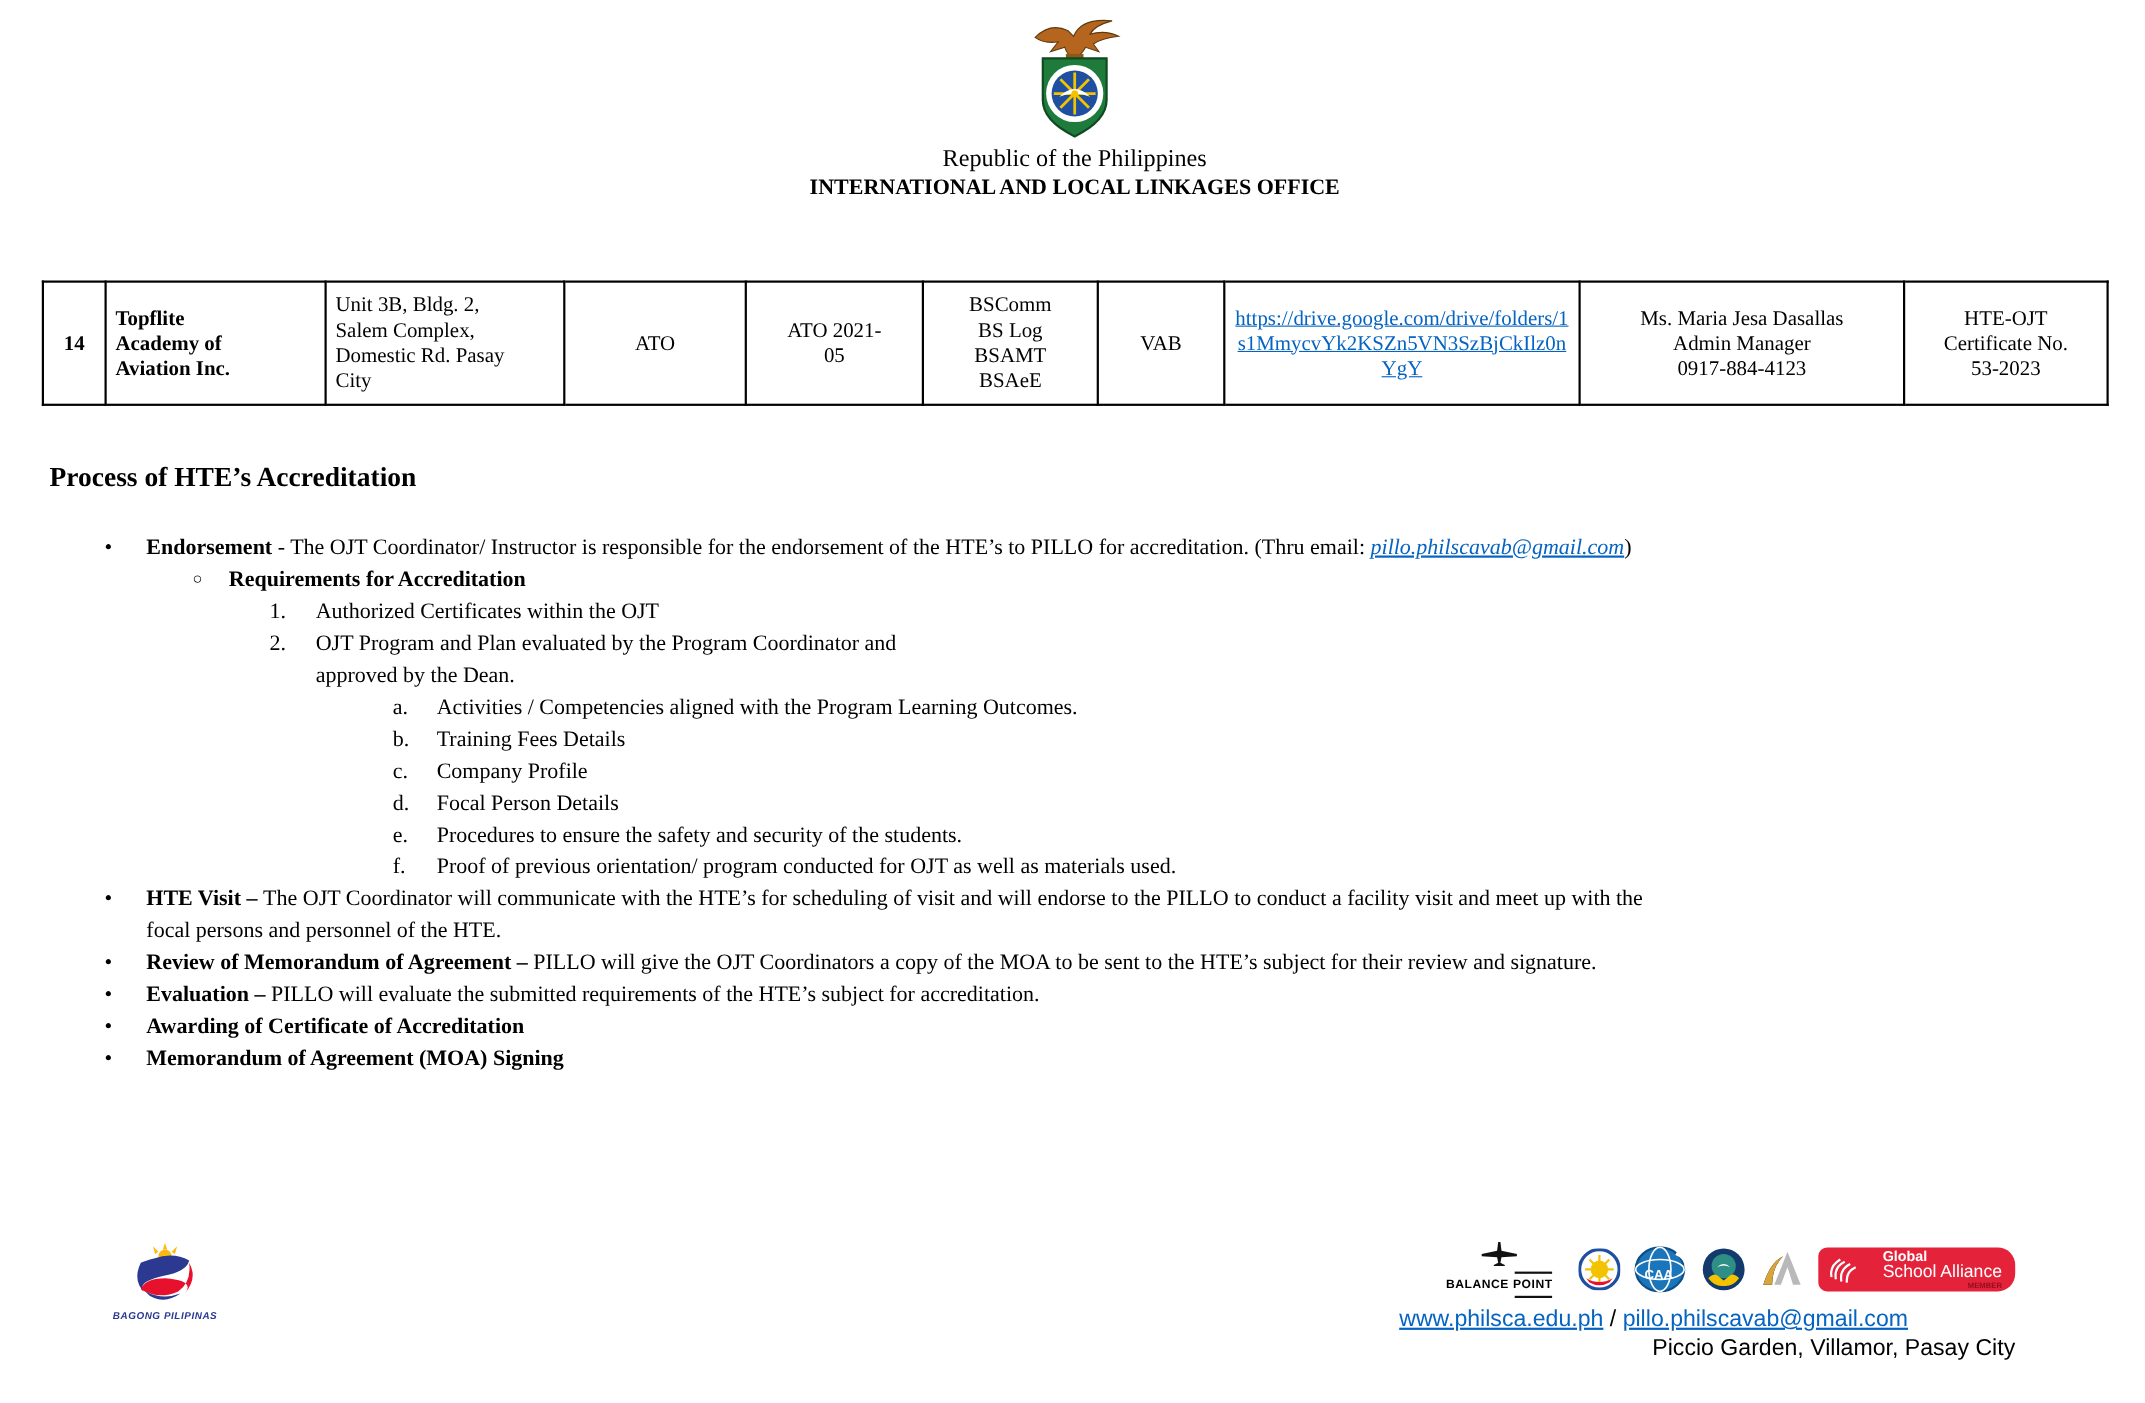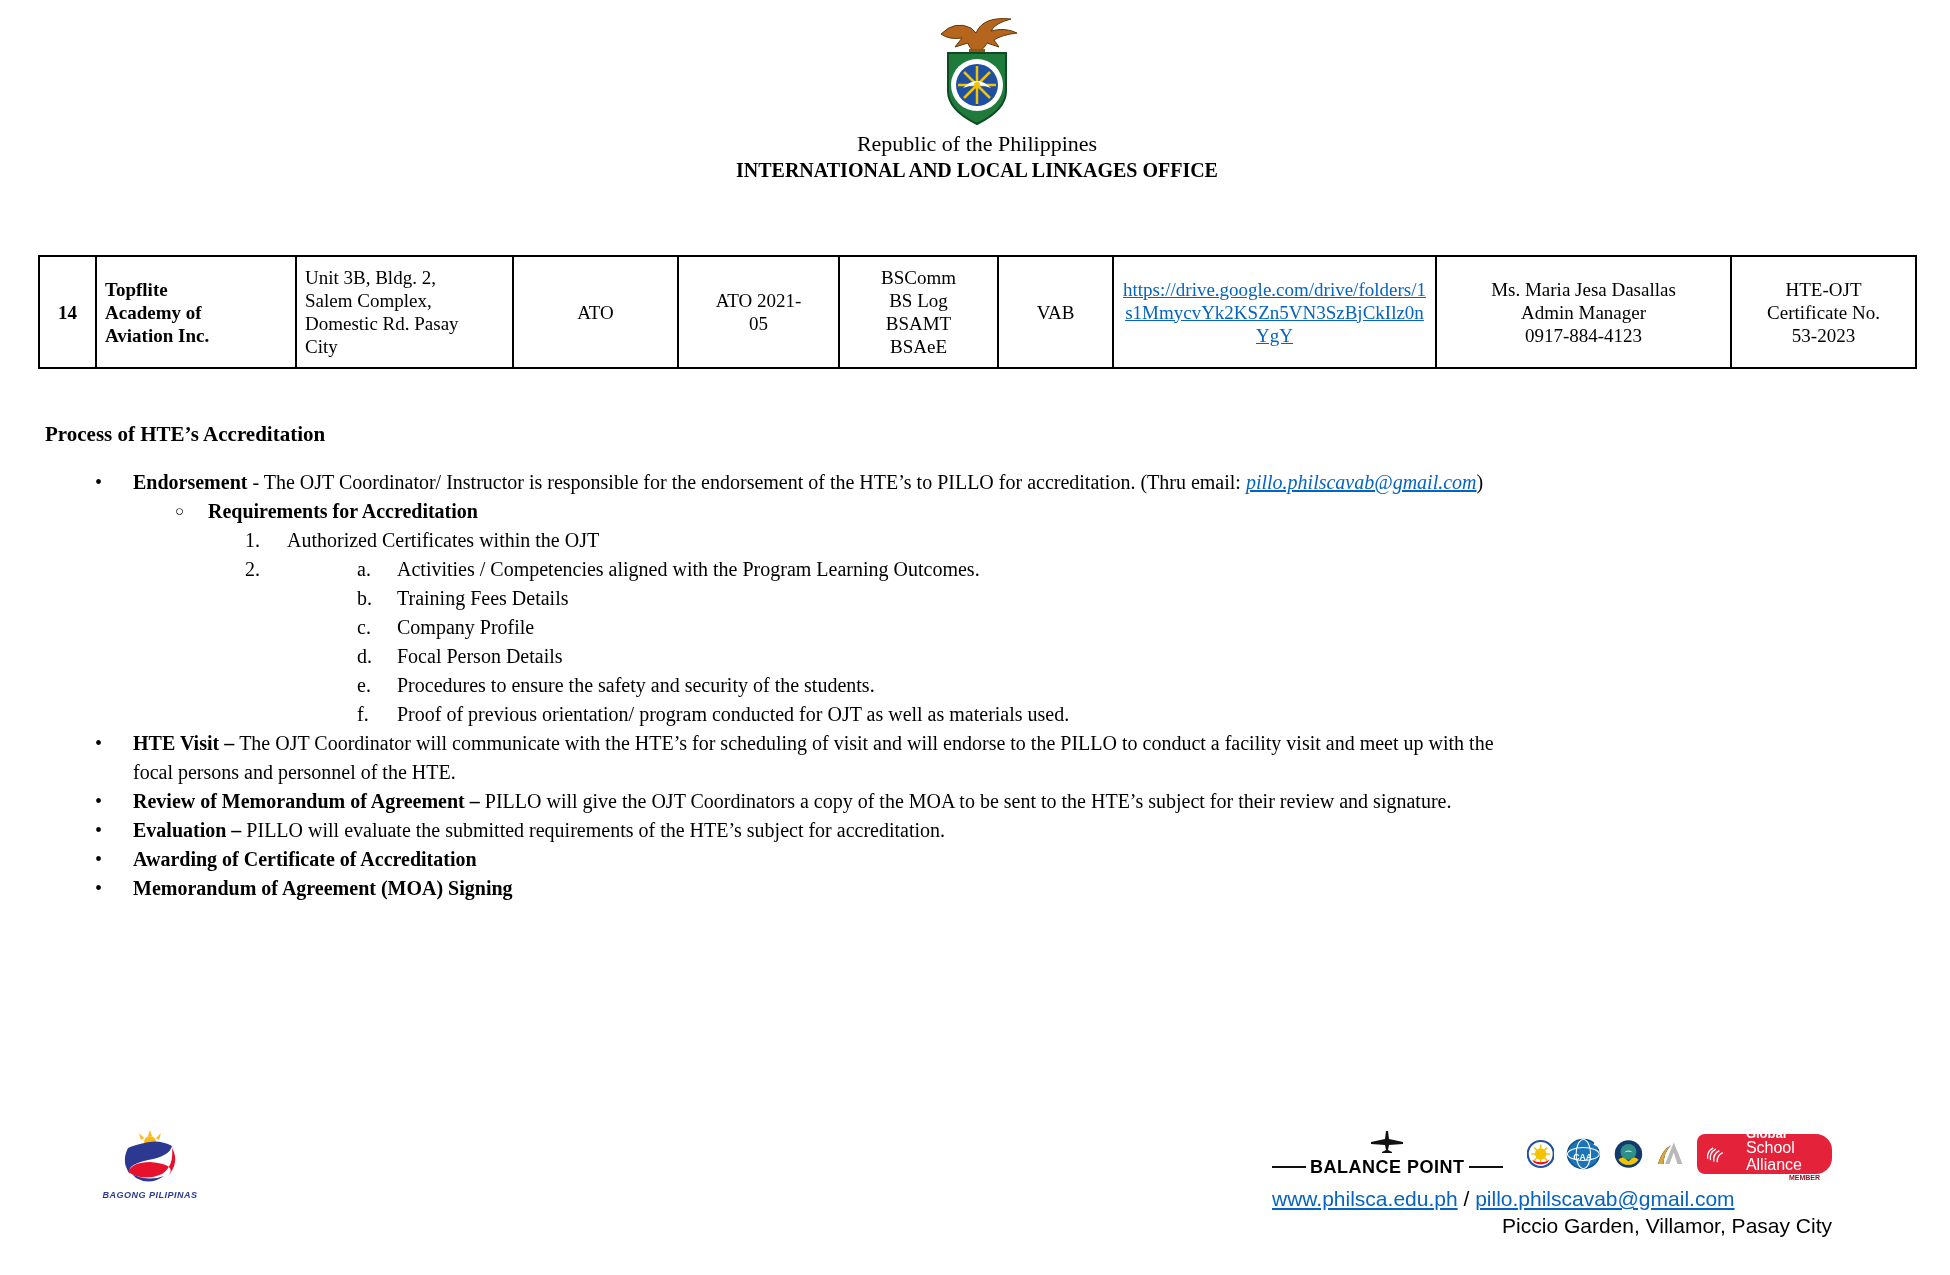--- a/index.html
+++ b/index.html
@@ -23,39 +23,39 @@
     text-align:center; vertical-align:middle; padding:3px 8px; height:112px;
   }
   .hte-table td.left { text-align:left; }
   .prelines { white-space:pre-line; }
   .bold { font-weight:bold; }
   a.doclink { color:#0563C1; text-decoration:underline; word-break:break-all; cursor:pointer; }
   a.email-link { color:#0563C1; text-decoration:underline; font-style:italic; cursor:pointer; }
 
   
   .process { position:absolute; left:45px; top:420px; width:1478px; font-size:20px; line-height:29px; }
-  .process-heading { font-size:21px; font-weight:bold; margin-bottom:19px; }
+  .process-heading { font-size:25px; font-weight:bold; margin-bottom:35px; }
   .li { position:relative; }
   .l1 { padding-left:88px; }
   .l1 > .marker { position:absolute; left:50px; top:0; }
   .l2 { padding-left:163px; }
   .l2 > .marker { position:absolute; left:130px; top:0; font-size:15px; }
   .l3 { padding-left:242px; }
   .l3 > .marker { position:absolute; left:200px; top:0; }
   .l4 { padding-left:352px; }
   .l4 > .marker { position:absolute; left:312px; top:0; }
 
   
   .footer-left { position:absolute; left:90px; top:1130px; width:120px; text-align:center; }
   .bp-label { font-family:"Liberation Sans", sans-serif; font-size:9px; font-weight:bold; font-style:italic; color:#2B3990; letter-spacing:0.5px; margin-top:2px; }
 
   .footer-right { position:absolute; right:118px; top:1126px; width:560px; font-family:"Liberation Sans", sans-serif; }
   .logos-row { display:flex; align-items:center; justify-content:flex-end; gap:12px; height:56px; }
   .balance-point { text-align:center; margin-right:12px; }
-  .bp-text { display:flex; align-items:center; gap:4px; font-family:"Liberation Sans", sans-serif; font-weight:bold; font-size:18px; letter-spacing:0.5px; white-space:nowrap; }
+  .bp-text { display:flex; align-items:flex-end; gap:4px; font-family:"Liberation Sans", sans-serif; font-weight:bold; font-size:11px; letter-spacing:0.5px; white-space:nowrap;flex-direction:column; }
   .bp-rule { display:inline-block; width:34px; height:2px; background:#111; }
   .gsa-badge { display:flex; align-items:center; gap:20px; background:#E4233B; color:#fff; border-radius:8px 16px 16px 8px; padding:5px 12px 5px 8px; height:40px; }
   .gsa-text { line-height:1.05; text-align:left; }
   .gsa1 { font-size:13px; font-weight:bold; }
   .gsa2 { font-size:16px; }
   .gsa3 { font-size:7px; font-weight:bold; color:#8d0f1e; text-align:right; }
   .footer-links { font-size:21px; line-height:26px; margin-top:4px; }
   .footer-links a { color:#0563C1; text-decoration:underline; cursor:pointer; }
   .footer-links .sep { color:#000; }
   .footer-address { text-align:right; font-size:21px; line-height:25px; color:#000000; margin-top:1px; }
@@ -141,20 +141,22 @@
       <span class="marker">○</span>
       <span class="bold">Requirements for Accreditation</span>
     </div>
 
     <div class="li l3">
       <span class="marker">1.</span>
       <span class="prelines">Authorized Certificates within the OJT</span>
     </div>
     <div class="li l3">
       <span class="marker">2.</span>
+      <span class="prelines">OJT Program and Plan evaluated by the Program Coordinator and
+approved by the Dean.</span>
     </div>
 
     <div class="li l4">
       <span class="marker">a.</span>
       <span>Activities / Competencies aligned with the Program Learning Outcomes.</span>
     </div>
     <div class="li l4">
       <span class="marker">b.</span>
       <span>Training Fees Details</span>
     </div>

